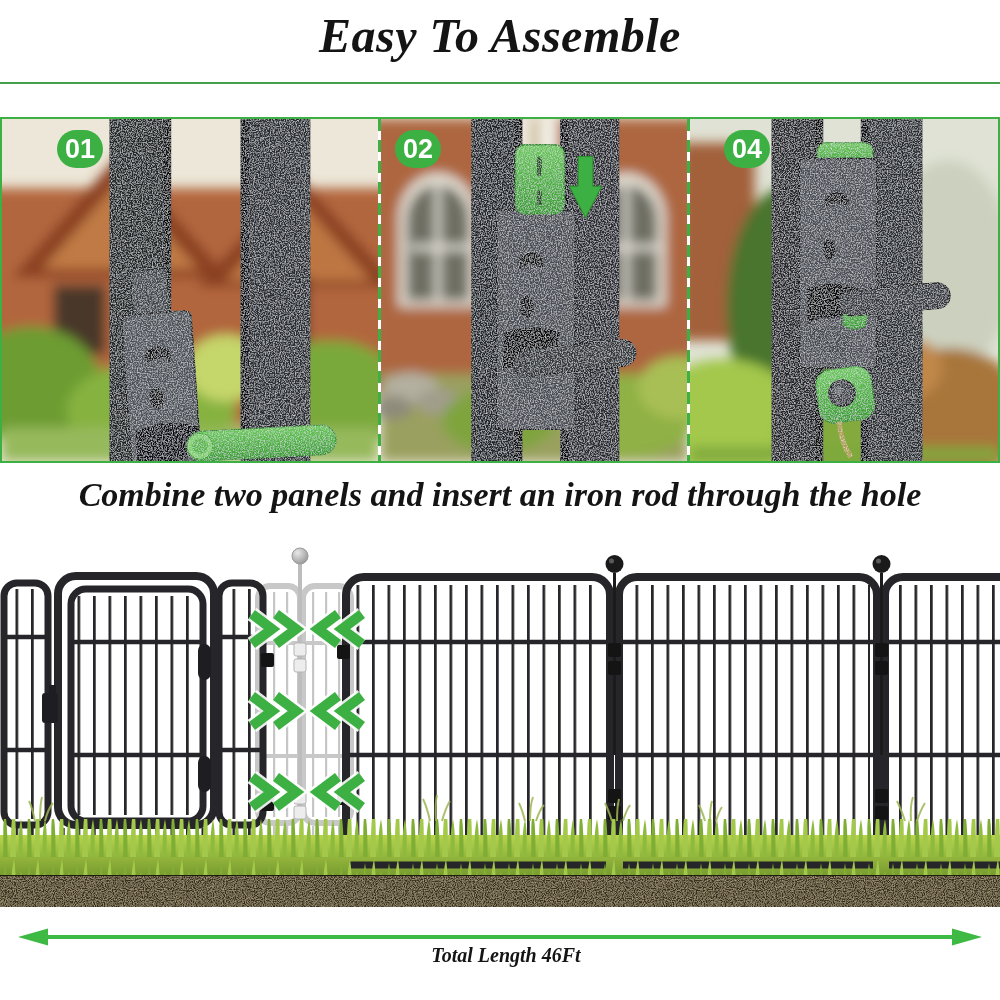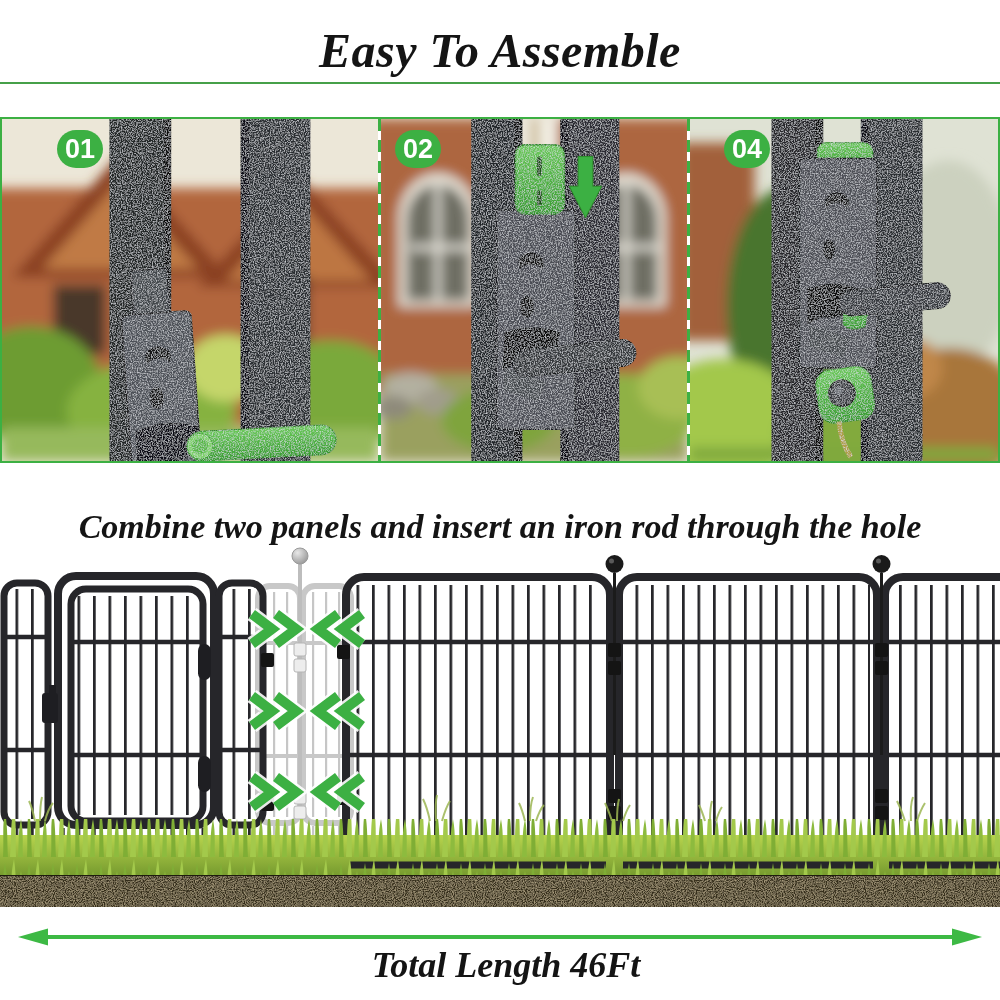--- a/index.html
+++ b/index.html
@@ -1,38 +1,38 @@
 <!DOCTYPE html>
 <html style="--accent-green: #3cb043; --badge-green: #3cb043; --divider-green: #46a049; --arrow-green: #3db944; --text-dark: #141414; --metal-dark: #2a2c30; --bracket-gray: #4e5158; --ghost-gray: #c8c8c8; --grass-green: #8fbe3a; --dirt-brown: #362e1e;"><head>
 <meta charset="utf-8">
 <style>
   html,body{margin:0;padding:0;background:#fff;}
   .page{position:relative;width:1000px;height:1000px;overflow:hidden;background:#fff;
         font-family:"Liberation Serif","DejaVu Serif",serif;}
-  .title{position:absolute;top:8px;left:0;right:0;margin:15px;text-align:center;
+  .title{position:absolute;top:8px;left:0;right:0;margin:0;text-align:center;
          font-style:italic;font-weight:bold;font-size:48px;letter-spacing:.5px;color:var(--text-dark);}
   .rule{position:absolute;top:82px;left:0;width:100%;height:2px;background:var(--divider-green);}
   .photo-strip{position:absolute;top:117px;left:0;width:1000px;height:346px;display:flex;
          box-sizing:border-box;border:2px solid var(--accent-green);}
   .step{position:relative;height:100%;margin:0;padding:0;}
   .step svg{display:block;width:100%;height:100%;}
   .s1{width:376px}.s2{width:306px}.s3{width:308px}
   .sep{width:3px;height:100%;
        background-image:repeating-linear-gradient(to bottom,var(--accent-green) 0 12px,transparent 12px 21px);}
   .badge{position:absolute;top:11px;width:46px;height:38px;background:var(--badge-green);
          border-radius:19px;color:#fff;font-family:"Liberation Sans",sans-serif;font-weight:600;
          font-size:27px;display:flex;align-items:center;justify-content:center;}
   .b1{left:55px}.b2{left:14px}.b3{left:34px}
-  .caption{position:absolute;top:508px;left:0;right:0;margin:0;text-align:center;
+  .caption{position:absolute;top:476px;left:0;right:0;margin:0;text-align:center;
          font-style:italic;font-weight:bold;font-size:34px;color:var(--text-dark);}
   .fence{position:absolute;top:545px;left:0;width:1000px;height:362px;}
   .fence svg{display:block;width:100%;height:100%;}
   .total-arrow{position:absolute;top:926px;left:0;width:1000px;height:22px;}
   .total-label{position:absolute;top:944px;left:12px;right:0;margin:0;text-align:center;
-         font-style:italic;font-weight:bold;font-size:36px;color:var(--text-dark);}
+         font-style:italic;font-weight:bold;font-size:20px;color:var(--text-dark);}
   .cg{fill:var(--accent-green);}
   .ag{fill:var(--arrow-green);stroke:none;}
   .agl{stroke:var(--arrow-green);}
 </style>
 </head>
 <body>
 
 <div class="page">
 
   <h1 class="title">Easy To Assemble</h1>

